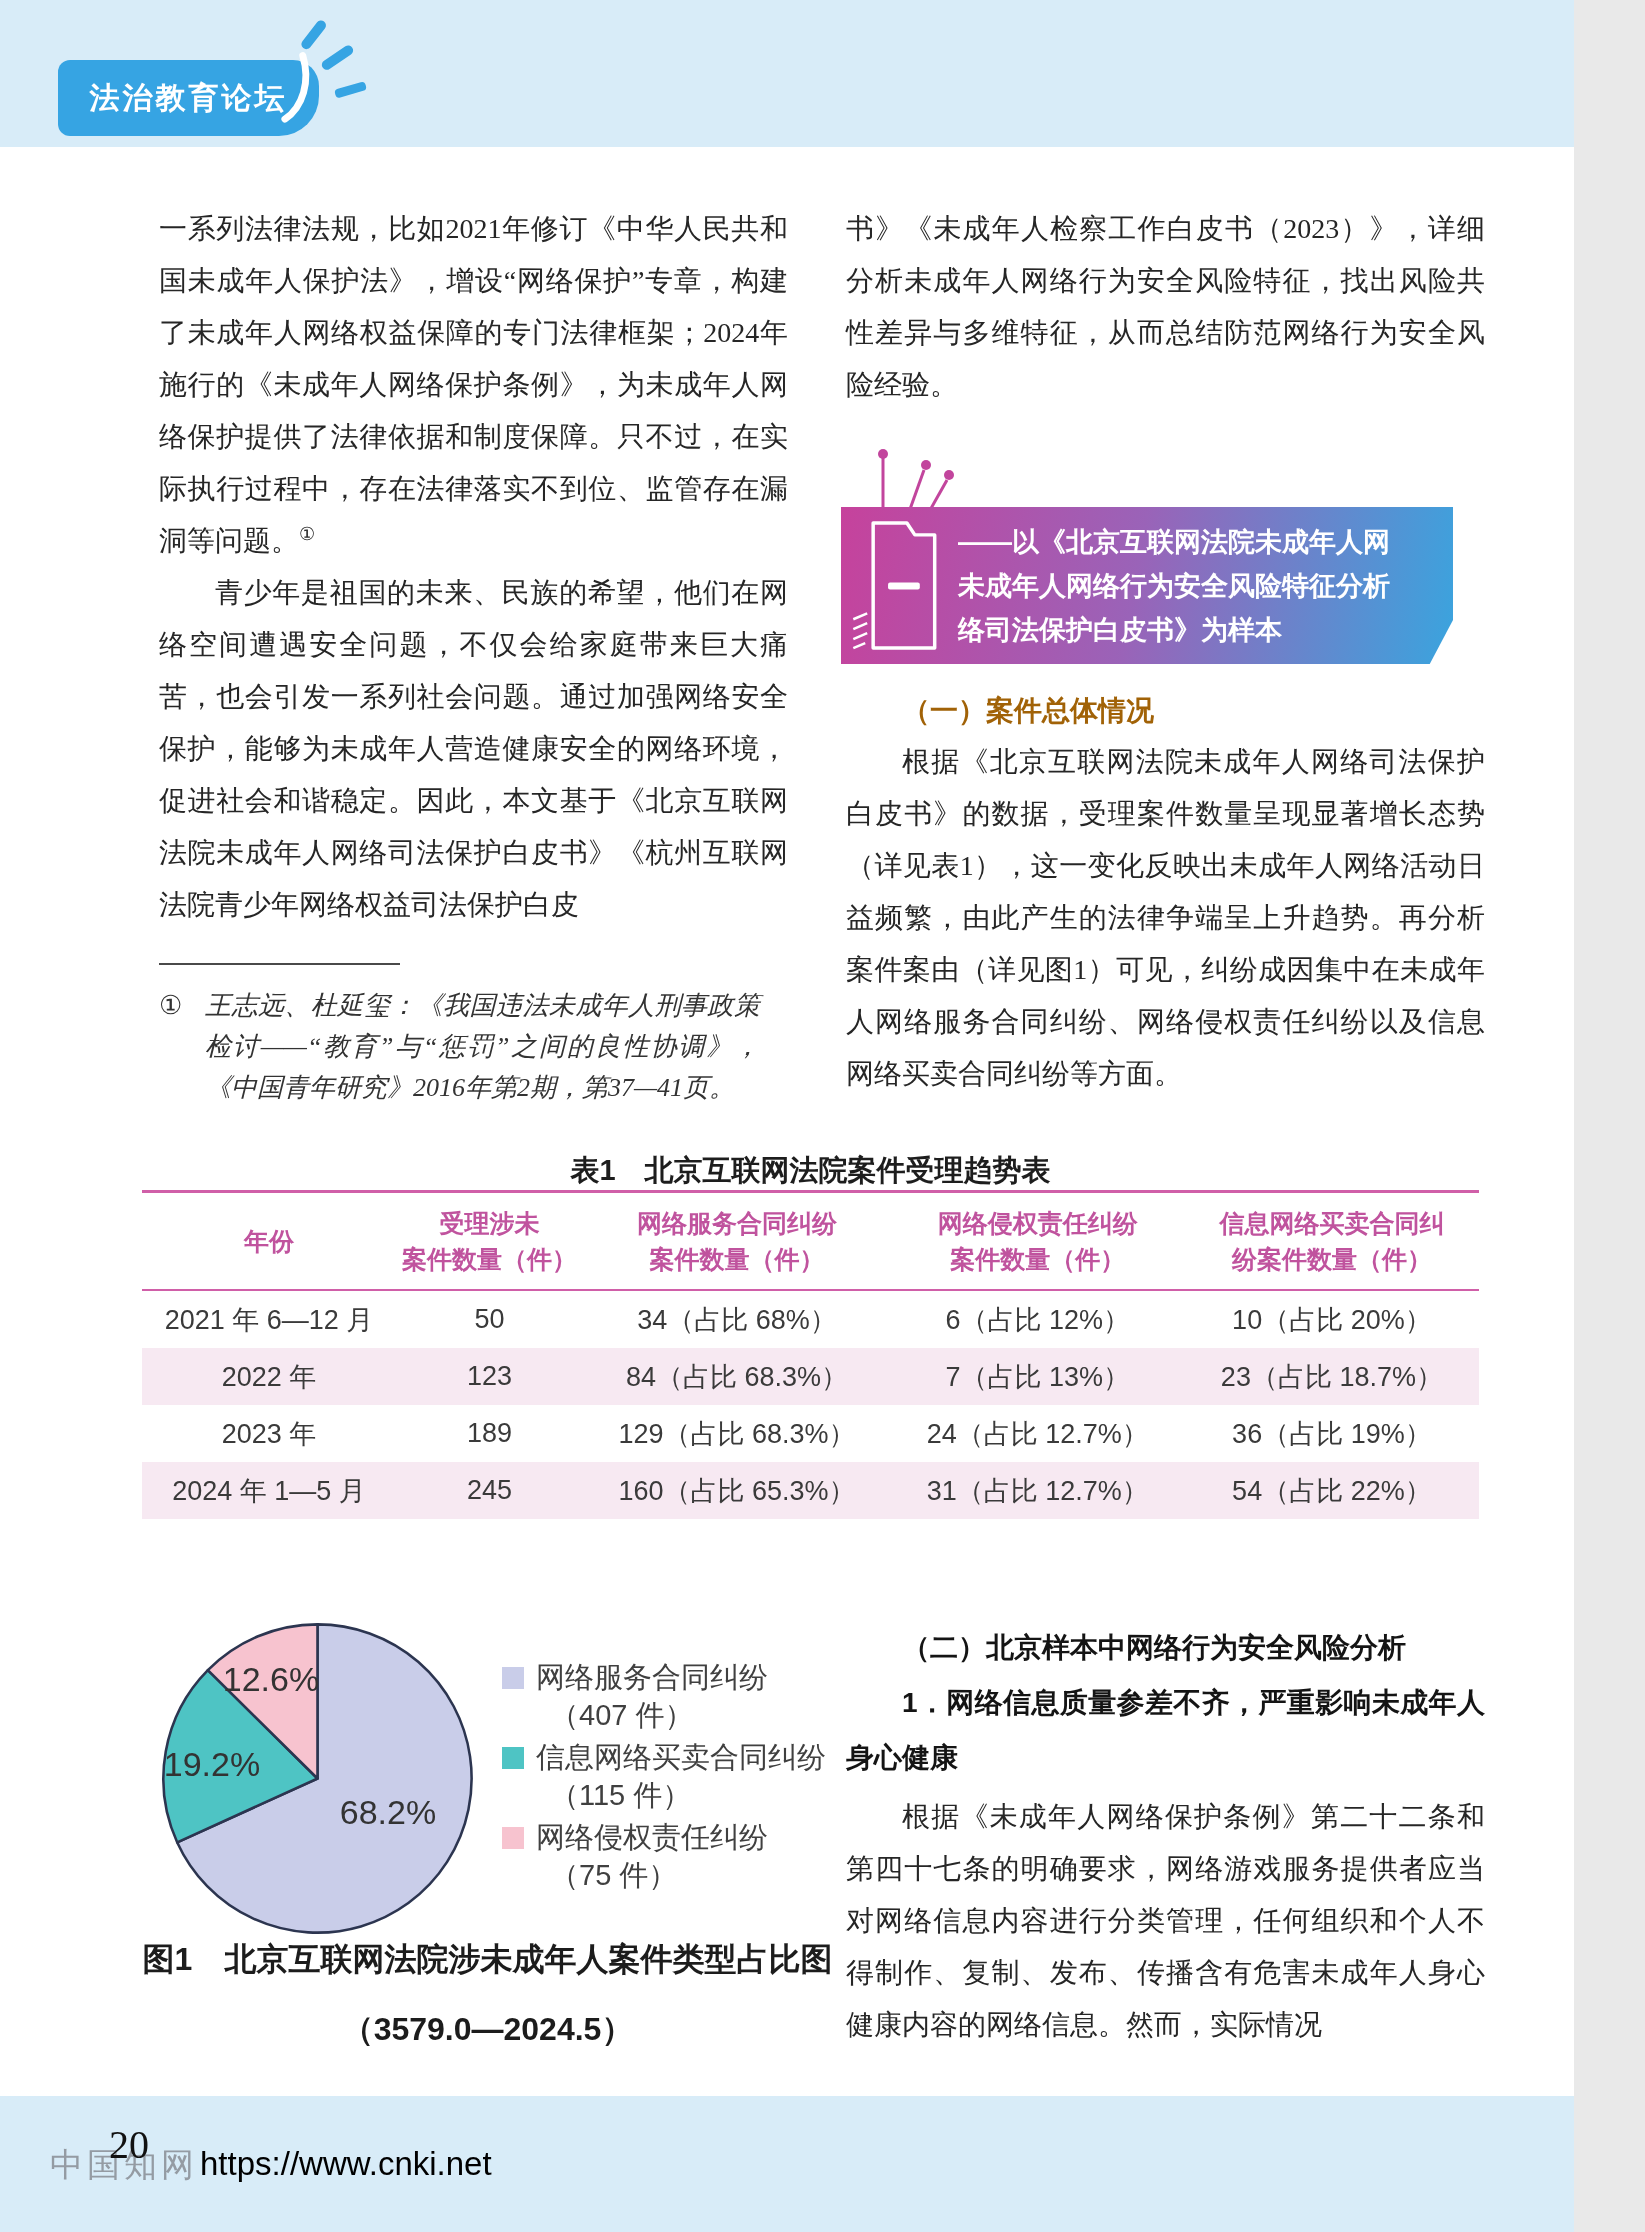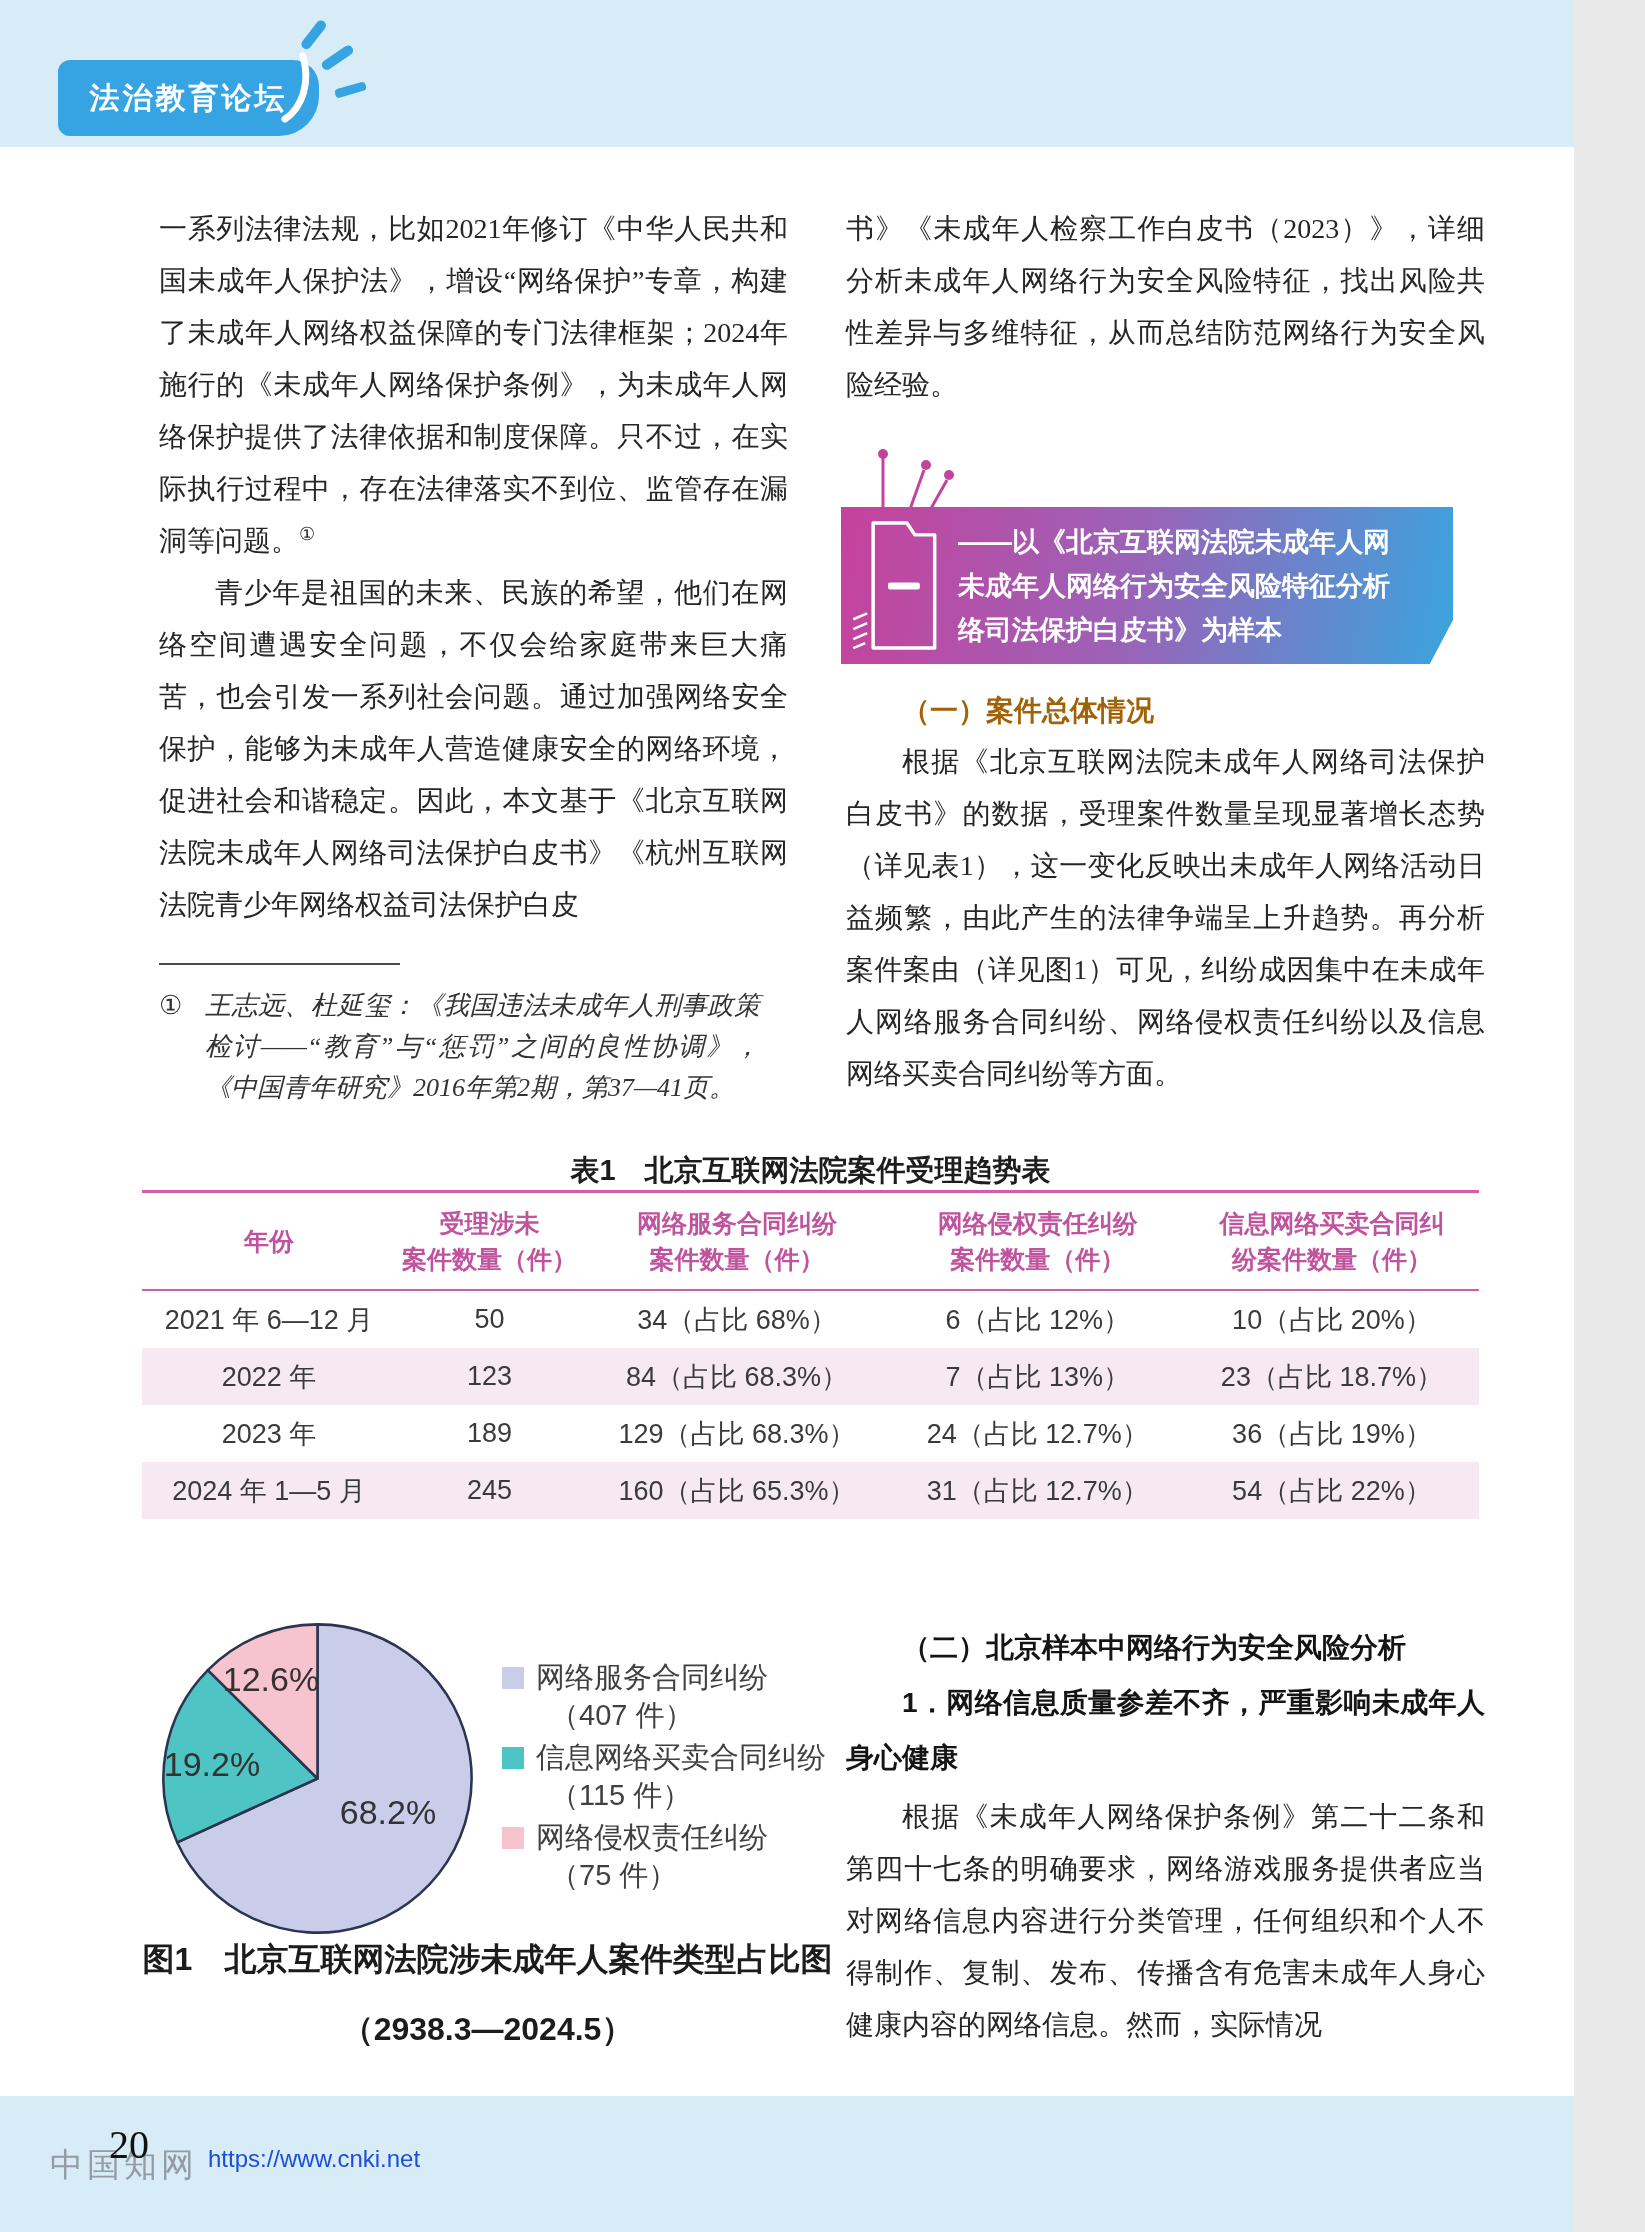--- a/index.html
+++ b/index.html
@@ -64,22 +64,22 @@
   .legend-count{line-height:38px;padding-left:14px;}
   .fig-caption{position:absolute;left:139px;top:1938px;width:697px;text-align:center;
         font-family:"Liberation Sans",sans-serif;font-weight:bold;font-size:32px;color:#1c1c1c;}
   .fig-caption .period{margin-top:26px;}
   
   .bottom-band{position:absolute;left:0;top:2096px;width:1646px;height:136px;background:#d8ecf8;}
   .site-logo{position:absolute;left:50px;top:2143px;font-family:"Liberation Sans",sans-serif;
              font-size:33px;color:#949ba3;letter-spacing:4px;}
   .page-num{position:absolute;left:109px;top:2121px;font-family:"Liberation Serif","DejaVu Serif",serif;
             font-size:40px;color:#111;}
-  .site-url{position:absolute;left:208px;top:2145px;font-family:"Liberation Sans",sans-serif;
-            font-size:24px;color:#1d4ed8;}
+  .site-url{position:absolute;left:200px;top:2145px;font-family:"Liberation Sans",sans-serif;
+            font-size:33px;color:#000000;}
 </style>
 </head>
 <body>
 
 <div class="page">
 
   <div class="top-band">
     <div class="header-tab">
       <span>法治教育论坛</span>
     </div>
@@ -222,21 +222,21 @@
       <span class="legend-swatch" style="background: rgb(247, 195, 207);"></span>
       <div>
         <div class="legend-label">网络侵权责任纠纷</div>
         <div class="legend-count">（75 件）</div>
       </div>
     </div>
   </div>
 
   <div class="fig-caption">
     <div>图1　北京互联网法院涉未成年人案件类型占比图</div>
-    <div class="period">（2938.3—2024.5）</div>
+    <div class="period">（3579.0—2024.5）</div>
   </div>
 
   <div class="rc2">
     <p class="h2a">（二）北京样本中网络行为安全风险分析</p>
     <p class="h2b">1．网络信息质量参差不齐，严重影响未成年人身心健康</p>
     <p class="body indent">根据《未成年人网络保护条例》第二十二条和第四十七条的明确要求，网络游戏服务提供者应当对网络信息内容进行分类管理，任何组织和个人不得制作、复制、发布、传播含有危害未成年人身心健康内容的网络信息。然而，实际情况</p>
   </div>
 
   <div class="bottom-band"></div>
   <span class="site-logo">中国知网</span>

